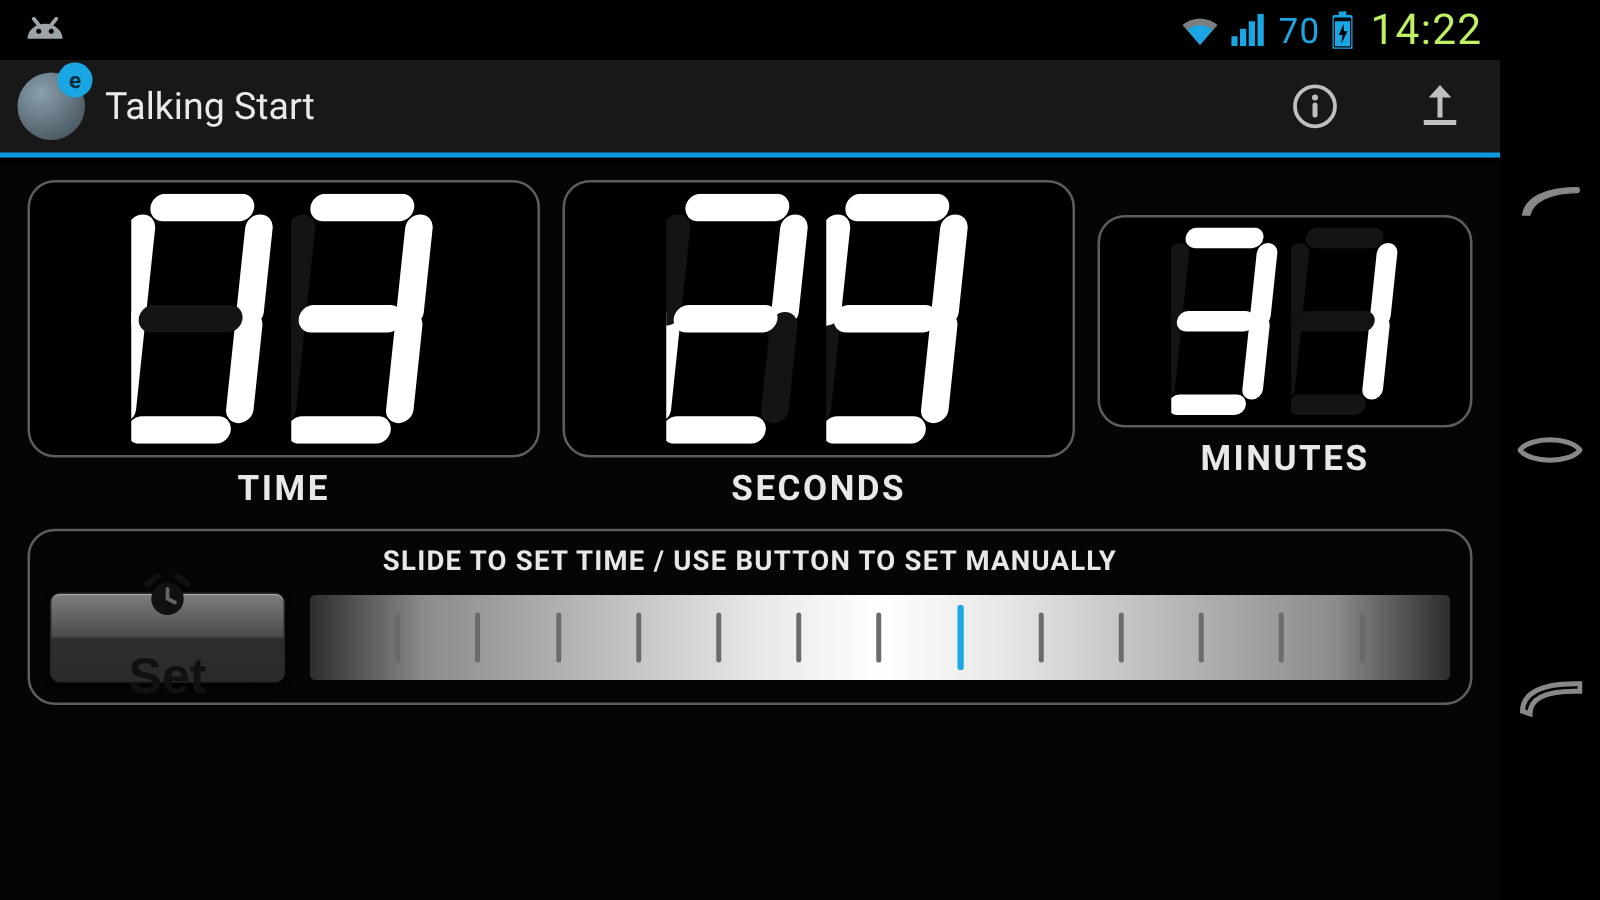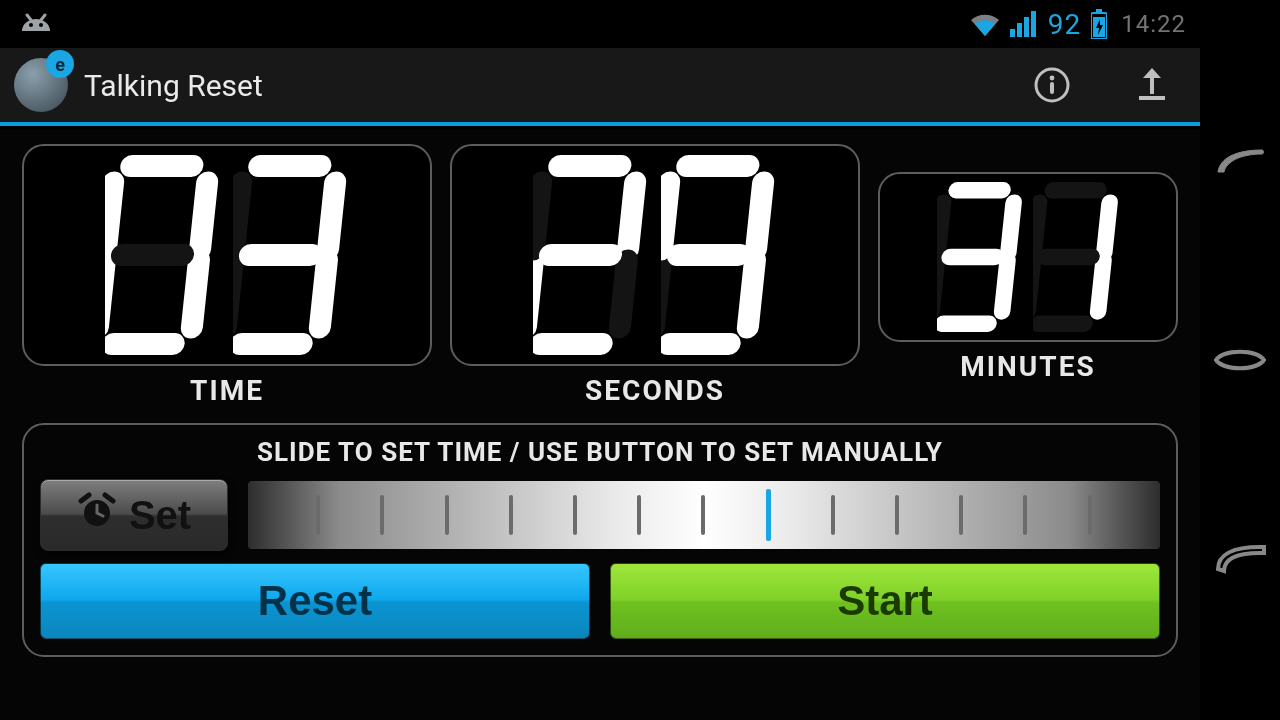--- a/index.html
+++ b/index.html
@@ -7,21 +7,21 @@
   body { display: flex; }
 
   
   .statusbar {
     position: absolute; left: 0; top: 0; width: 1200px; height: 48px;
     display: flex; align-items: center; justify-content: space-between;
     padding: 0 14px; color: #b0b6bb; font-size: 20px;
   }
   .status-left, .status-right { display: flex; align-items: center; gap: 10px; }
   .status-right .batt-num { color: #1aa6e3; font-size: 28px; letter-spacing: 1px; }
-  .status-right .clock { color: #737373; font-size: 24px; letter-spacing: 1px; margin-left: 4px; }
+  .status-right .clock { color: #bef264; font-size: 34px; letter-spacing: 1px; margin-left: 4px; }
   .status-ico { display: inline-flex; }
 
   
   .navbar {
     position: absolute; right: 0; top: 0; width: 80px; height: 720px; background: #000;
     display: flex; flex-direction: column; align-items: center; justify-content: space-around;
     padding: 60px 0;
   }
   .navbtn { width: 64px; height: 64px; display: flex; align-items: center; justify-content: center; }
   .navbtn svg { stroke: #888; fill: #888; }
@@ -59,29 +59,30 @@
   .fld-seconds { flex: 0 0 300px; }
   .fld-seconds .field-box { height: 170px; margin-top: 28px; }
   .field-label { font-size: 28px; font-weight: 700; letter-spacing: 2px; color: #e8e8e8; }
 
   
   .panel {
     border: 2px solid #5d5d5d; border-radius: 22px; padding: 12px 16px 16px 16px;
     display: flex; flex-direction: column; gap: 12px; background: #050505;
   }
   .panel-hint {
-    text-align: center; font-size: 26px; font-weight: 700; letter-spacing: 1px; color: #e8e8e8;
+    text-align: center; font-size: 22px; font-weight: 700; letter-spacing: 1px; color: #e8e8e8;
   }
   .setrow { display: flex; align-items: center; gap: 20px; }
   .setbtn {
     width: 188px; height: 72px; border-radius: 8px; border: 1px solid #2c2c2c;
     background: linear-gradient(#7e7e7e, #4c4c4c 48%, #2e2e2e 52%, #2a2a2a);
     display: flex; align-items: center; justify-content: center; gap: 12px;
     font-size: 40px; font-weight: 600; color: #111;
     box-shadow: inset 0 1px 0 rgba(255,255,255,.35), 0 4px 6px rgba(0,0,0,.6);
+    flex-direction: column;
   }
   .slider {
     flex: 1; height: 68px; border-radius: 4px;
     background:
       linear-gradient(90deg, #2d2d2d 0%, #8b8b8b 10%, #e9e9e9 40%, #ffffff 50%, #e9e9e9 60%, #8b8b8b 90%, #2d2d2d 100%);
     position: relative; display:flex; align-items:center; justify-content:center;
   }
   .slider .ticks {
     position:absolute; inset:0; display:flex; align-items:center; justify-content:space-evenly; padding:0 8px;
   }
@@ -143,37 +144,37 @@
       </svg>
     </span>
     <span class="status-ico">
       <svg width="28" height="26" viewBox="0 0 28 26">
         <rect x="0" y="18" width="5" height="8" fill="#1aa6e3"></rect>
         <rect x="7" y="12" width="5" height="14" fill="#1aa6e3"></rect>
         <rect x="14" y="6" width="5" height="20" fill="#1aa6e3"></rect>
         <rect x="21" y="0" width="5" height="26" fill="#1aa6e3"></rect>
       </svg>
     </span>
-    <span class="batt-num">92</span>
+    <span class="batt-num">70</span>
     <span class="status-ico">
       <svg width="16" height="30" viewBox="0 0 16 30">
         <rect x="5" y="0" width="6" height="4" fill="#1aa6e3"></rect>
         <rect x="0" y="4" width="16" height="26" rx="2" fill="none" stroke="#1aa6e3" stroke-width="2"></rect>
         <rect x="2" y="8" width="12" height="20" fill="#1aa6e3"></rect>
         <polygon points="9,10 5,19 8,19 7,26 12,16 9,16" fill="#000"></polygon>
       </svg>
     </span>
     <span class="clock">14:22</span>
   </div>
 </div>
 
 <div class="actionbar">
   <div class="ab-left">
     <div class="appicon"></div>
-    <div class="ab-title">Talking Reset</div>
+    <div class="ab-title">Talking Start</div>
   </div>
   <div class="ab-right">
     <div class="ab-icon">
       <svg width="38" height="38" viewBox="0 0 38 38">
         <circle cx="19" cy="19" r="16" fill="none" stroke="#bfbfbf" stroke-width="3"></circle>
         <circle cx="19" cy="12" r="2.4" fill="#bfbfbf"></circle>
         <rect x="17" y="16" width="4" height="12" rx="2" fill="#bfbfbf"></rect>
       </svg>
     </div>
     <div class="ab-icon">
@@ -301,28 +302,20 @@
           <span class="tick"></span>
             <span class="tick center"></span>
           <span class="tick"></span>
             <span class="tick"></span>
             <span class="tick"></span>
           <span class="tick"></span>
             <span class="tick"></span>
         </div>
       </div>
     </div>
-    <div class="btnrow">
-      <button class="bigbtn reset">
-        <span>Reset</span>
-      </button>
-      <button class="bigbtn start">
-        <span>Start</span>
-      </button>
-    </div>
   </div>
 </div>
 
 <div class="navbar">
   <div class="navbtn">
     <svg width="52" height="32" viewBox="0 0 52 32">
       <path d="M4 28 C 6 14, 22 6, 48 6 C 50 6, 50 10, 48 10 C 26 10, 12 18, 10 28 Z" fill="#888"></path>
     </svg>
   </div>
   <div class="navbtn">

